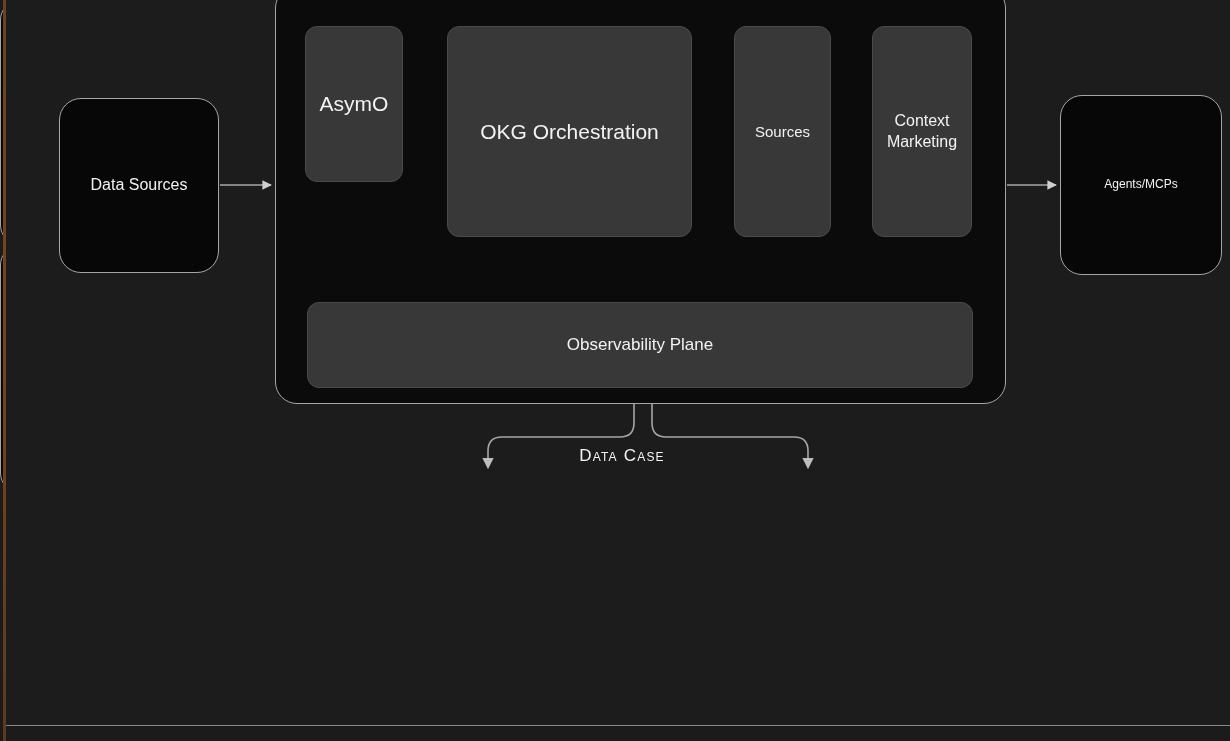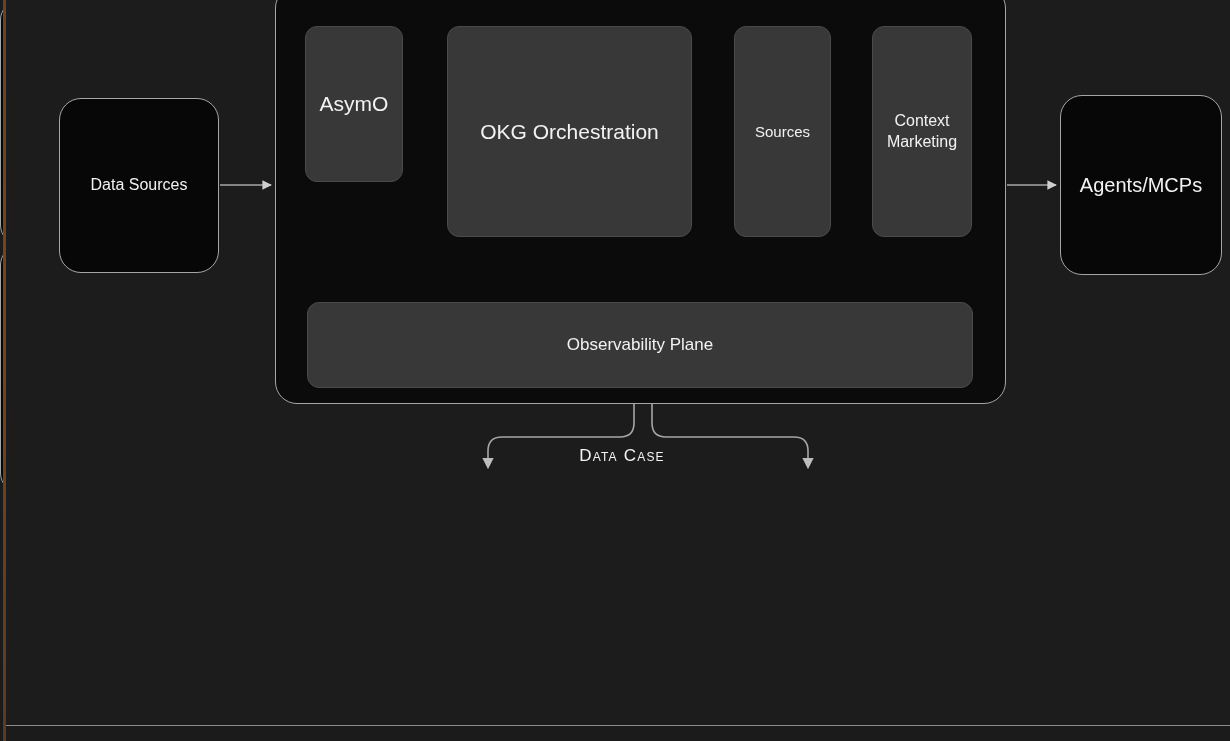--- a/index.html
+++ b/index.html
@@ -94,21 +94,21 @@
     height: 175px;
     font-size: 16px;
     align-items: center;
   }
 
   #agents {
     left: 1060px;
     top: 95px;
     width: 162px;
     height: 180px;
-    font-size: 20px;
+    font-size: 12px;
   }
 
   #asym0 {
     left: 305px;
     top: 26px;
     width: 98px;
     height: 156px;
     font-size: 21px;
   }
 

